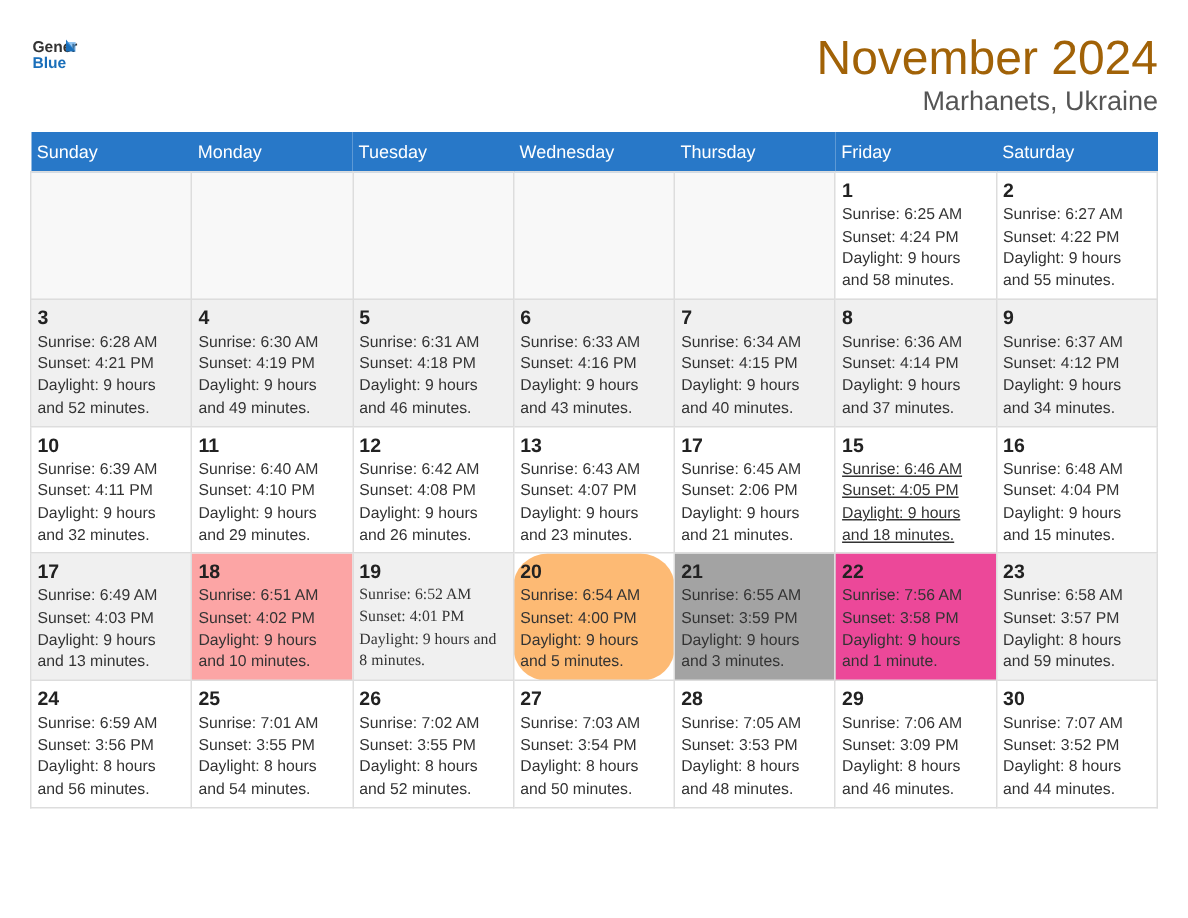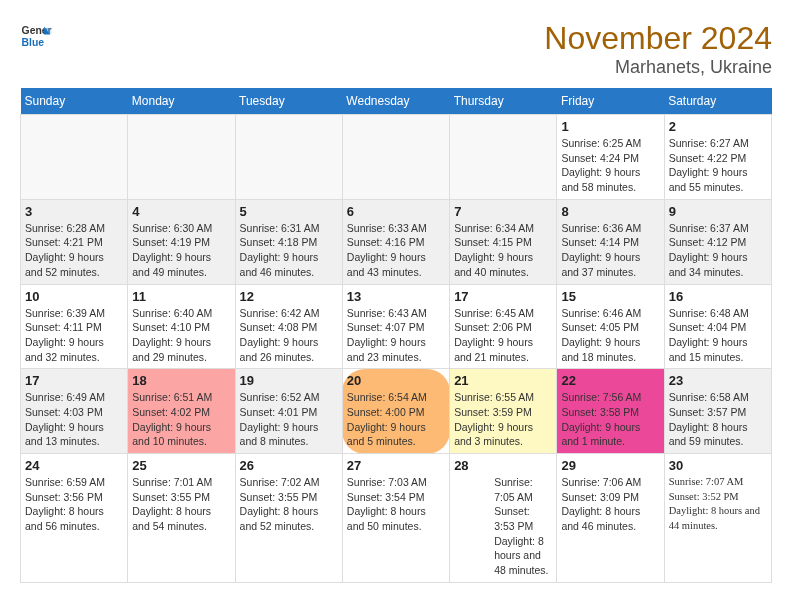--- a/index.html
+++ b/index.html
@@ -199,21 +199,21 @@
 Daylight: 9 hours and 23 minutes.</div>
         </td>
         <td>
           <div class="day-num">17</div>
           <div class="day-info" style="white-space: pre-line;">Sunrise: 6:45 AM
 Sunset: 2:06 PM
 Daylight: 9 hours and 21 minutes.</div>
         </td>
         <td>
           <div class="day-num">15</div>
-          <div class="day-info" style="white-space: pre-line;">Sunrise: 6:46 AM
+          <div class="day-info" style="white-space: pre-line; text-decoration: underline;">Sunrise: 6:46 AM
 Sunset: 4:05 PM
 Daylight: 9 hours and 18 minutes.</div>
         </td>
         <td>
           <div class="day-num">16</div>
           <div class="day-info" style="white-space: pre-line;">Sunrise: 6:48 AM
 Sunset: 4:04 PM
 Daylight: 9 hours and 15 minutes.</div>
         </td>
       </tr>
@@ -225,31 +225,31 @@
 Daylight: 9 hours and 13 minutes.</div>
         </td>
         <td style="background: #fca5a5;">
           <div class="day-num">18</div>
           <div class="day-info" style="white-space: pre-line;">Sunrise: 6:51 AM
 Sunset: 4:02 PM
 Daylight: 9 hours and 10 minutes.</div>
         </td>
         <td style="background: rgb(240, 240, 240);">
           <div class="day-num">19</div>
-          <div class="day-info" style="white-space: pre-line;">Sunrise: 6:52 AM
+          <div class="day-info" style="white-space: pre-line; font-family: Liberation Serif, serif;">Sunrise: 6:52 AM
 Sunset: 4:01 PM
 Daylight: 9 hours and 8 minutes.</div>
         </td>
         <td style="background: #fdba74; border-radius: 23px;">
           <div class="day-num">20</div>
           <div class="day-info" style="white-space: pre-line;">Sunrise: 6:54 AM
 Sunset: 4:00 PM
 Daylight: 9 hours and 5 minutes.</div>
         </td>
-        <td style="background: #fef9c3;">
+        <td style="background: #a3a3a3;">
           <div class="day-num">21</div>
           <div class="day-info" style="white-space: pre-line;">Sunrise: 6:55 AM
 Sunset: 3:59 PM
 Daylight: 9 hours and 3 minutes.</div>
         </td>
         <td style="background: #ec4899;">
           <div class="day-num">22</div>
           <div class="day-info" style="white-space: pre-line;">Sunrise: 7:56 AM
 Sunset: 3:58 PM
 Daylight: 9 hours and 1 minute.</div>
@@ -281,31 +281,31 @@
 Daylight: 8 hours and 52 minutes.</div>
         </td>
         <td>
           <div class="day-num">27</div>
           <div class="day-info" style="white-space: pre-line;">Sunrise: 7:03 AM
 Sunset: 3:54 PM
 Daylight: 8 hours and 50 minutes.</div>
         </td>
         <td>
           <div class="day-num">28</div>
-          <div class="day-info" style="white-space: pre-line; margin-left: 40px;">Sunrise: 7:05 AM
+          <div class="day-info" style="white-space: pre-line;">Sunrise: 7:05 AM
 Sunset: 3:53 PM
 Daylight: 8 hours and 48 minutes.</div>
         </td>
         <td>
           <div class="day-num">29</div>
           <div class="day-info" style="white-space: pre-line;">Sunrise: 7:06 AM
 Sunset: 3:09 PM
 Daylight: 8 hours and 46 minutes.</div>
         </td>
         <td>
           <div class="day-num">30</div>
-          <div class="day-info" style="white-space: pre-line; font-family: Liberation Serif, serif;">Sunrise: 7:07 AM
+          <div class="day-info" style="white-space: pre-line;">Sunrise: 7:07 AM
 Sunset: 3:52 PM
 Daylight: 8 hours and 44 minutes.</div>
         </td>
       </tr>
     </tbody>
 </table>
 
 </body></html>

